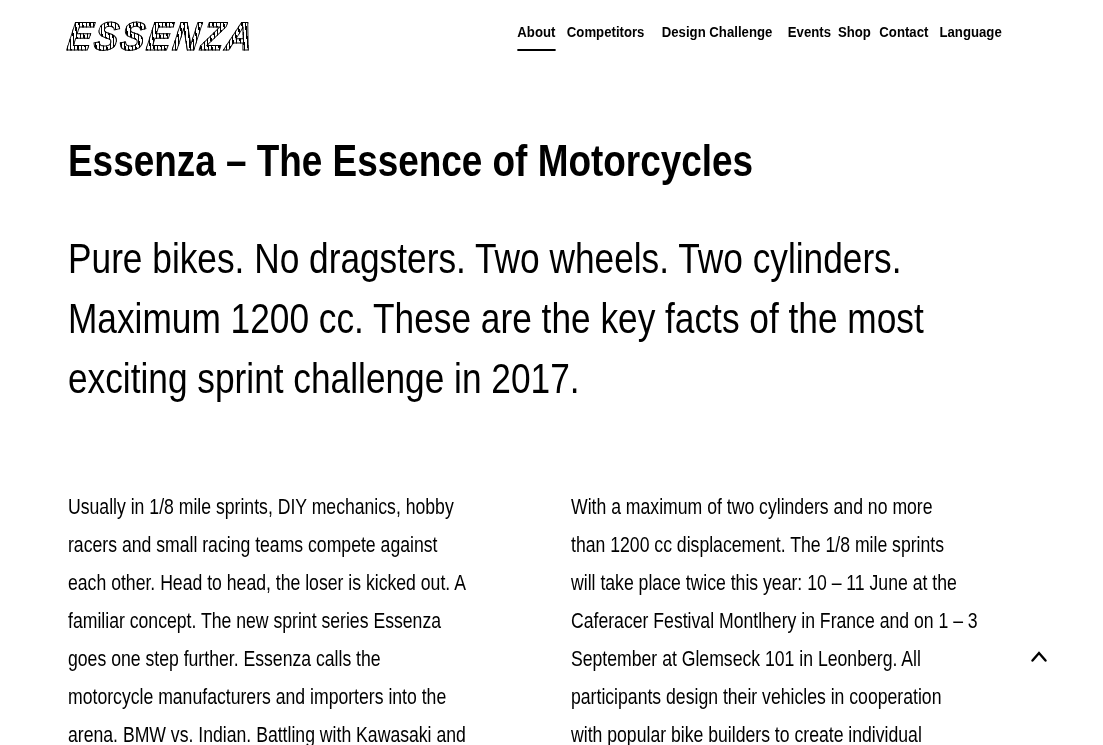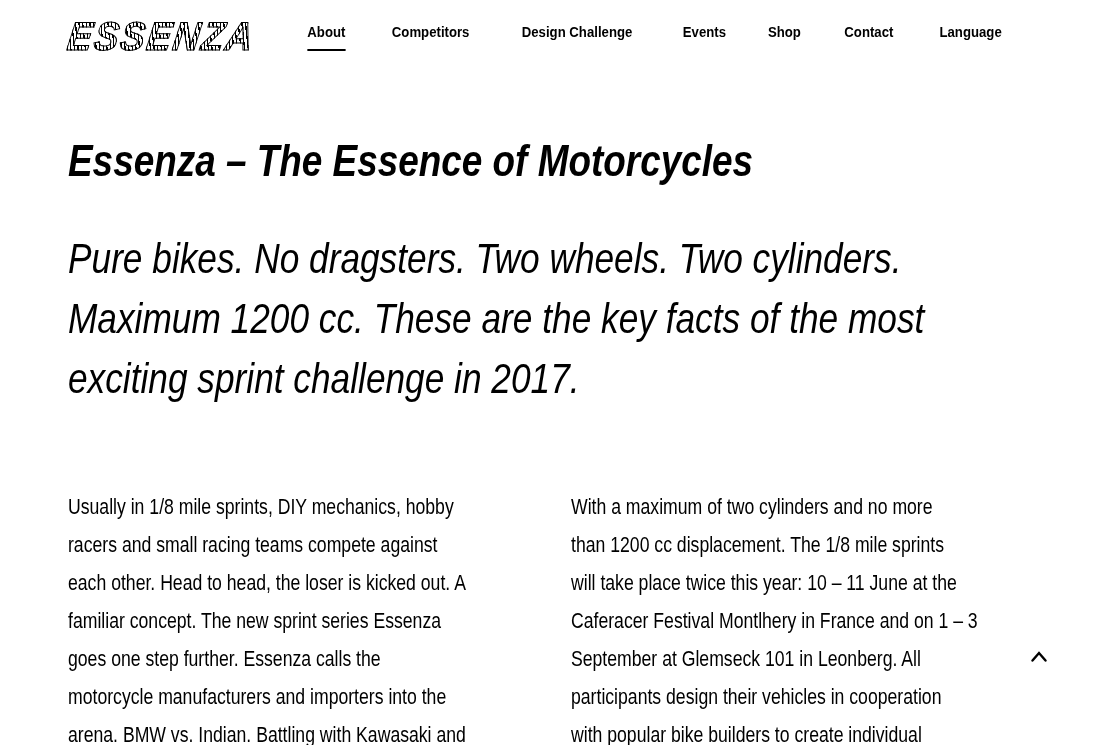--- a/index.html
+++ b/index.html
@@ -37,21 +37,21 @@
       background-image: repeating-linear-gradient(75deg, #000 0 1.4px, #fff 1.4px 3.8px);
       -webkit-background-clip: text;
       background-clip: text;
       color: transparent;
     }
   }
 
   .nav {
     display: flex;
     align-items: flex-start;
-    gap: 36px;
+    gap: 1px;
     margin-right: 28px;
   }
   .nav-item {
     display: inline-block;
     font-size: 15.5px;
     font-weight: bold;
     line-height: 20px;
     color: #000;
     text-decoration: none;
     padding-bottom: 7px;
@@ -65,21 +65,21 @@
 
   
   .cond {
     transform: scaleX(0.82);
     transform-origin: left top;
     width: 121.95%;
     white-space: pre;
   }
 
   
-  .hero { margin: 30px 68px 0 68px; font-style: italic; }
+  .hero { margin: 30px 68px 0 68px; }
   .hero-title {
     font-size: 45px;
     line-height: 62px;
     font-weight: bold;
   }
   .hero-subtitle {
     font-size: 43px;
     line-height: 60px;
     font-weight: normal;
   }

